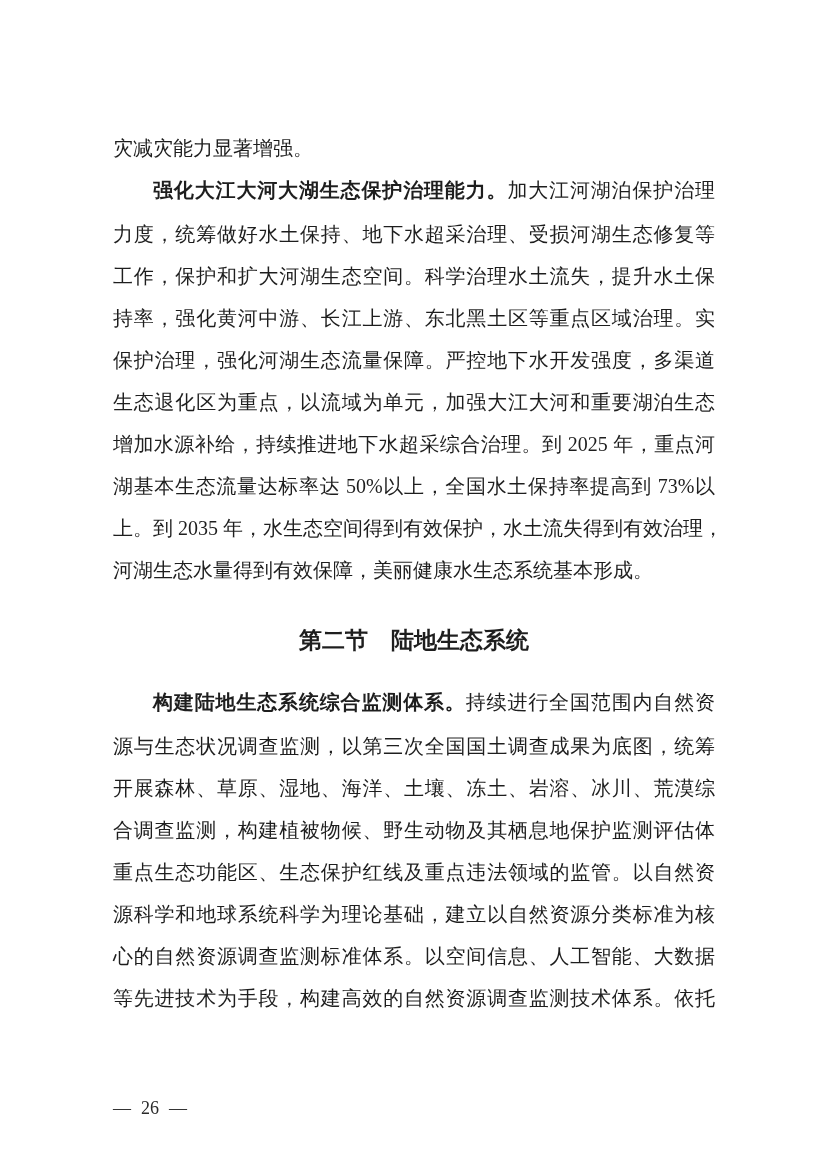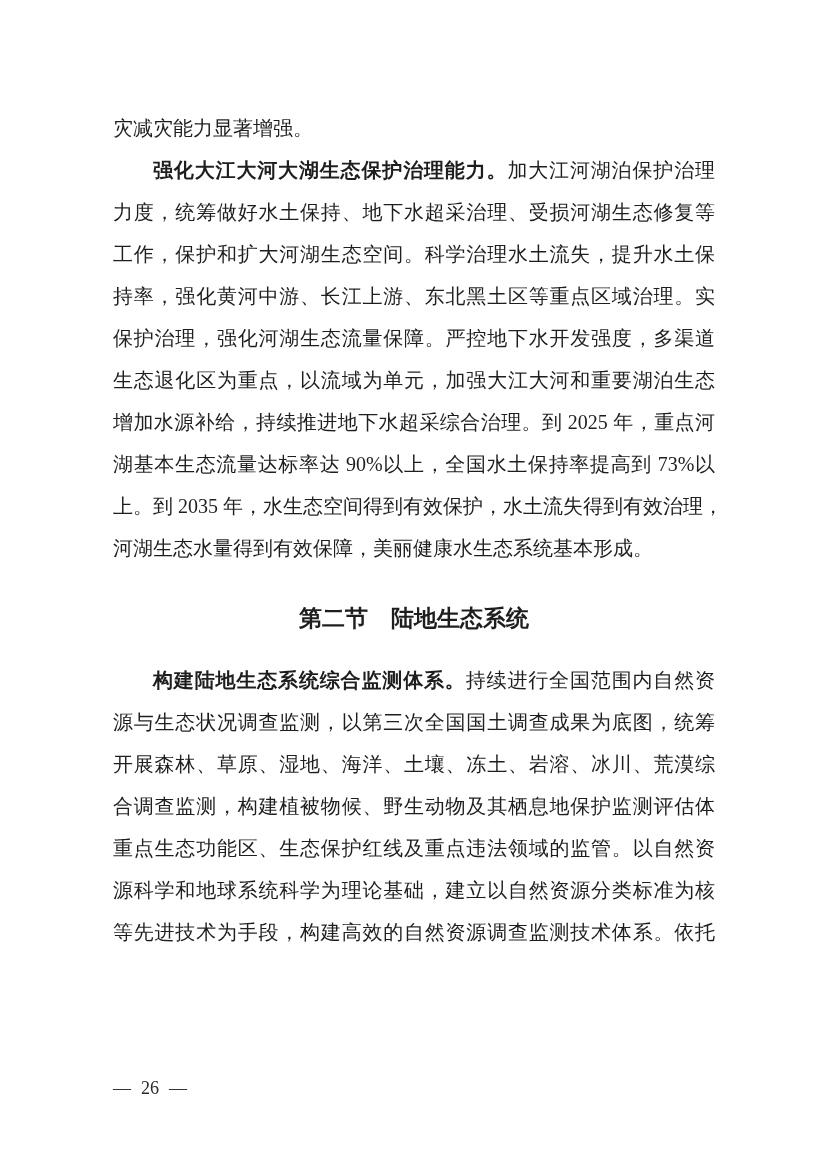--- a/index.html
+++ b/index.html
@@ -8,37 +8,38 @@
     background: #ffffff;
     color: #1e1e1e;
     font-family: "Liberation Serif", "DejaVu Serif", serif;
     overflow: hidden;
   }
   .page {
     box-sizing: border-box;
     width: 826px; height: 882px;
     padding: 107px 111px 0 113px;
     position: relative;
+    margin-top: 20px;
   }
   .doc-body {
     width: 602px;
     font-size: 20px;
     line-height: 42px;
   }
   .para { margin: 0; }
   .line {
     text-align: justify;
     text-align-last: justify;
     white-space: nowrap;
   }
   .line.last { text-align-last: left; }
   .line.lead { text-indent: 40px; }
   .lead-bold {
     font-weight: 700;
-    font-family: Liberation Serif, serif;
+    font-family: Liberation Mono, monospace;
   }
   .heading {
     text-align: center;
     font-weight: 700;
     font-size: 23px;
     line-height: 42px;
     margin: 28px 0 20px 0;
     font-family: "Liberation Sans", "DejaVu Sans", sans-serif;
   }
   .heading-number { margin-right: 23px; text-align: center; }
@@ -63,32 +64,33 @@
         <div class="line last">灾减灾能力显著增强。</div>
       </div>
       <div class="para">
         <div class="line lead"><span class="lead-bold">强化大江大河大湖生态保护治理能力。</span><span class="lead-rest">加大江河湖泊保护治理</span></div>
         <div class="line">力度，统筹做好水土保持、地下水超采治理、受损河湖生态修复等</div>
         <div class="line">工作，保护和扩大河湖生态空间。科学治理水土流失，提升水土保</div>
         <div class="line">持率，强化黄河中游、长江上游、东北黑土区等重点区域治理。实</div>
         <div class="line">保护治理，强化河湖生态流量保障。严控地下水开发强度，多渠道</div>
         <div class="line">生态退化区为重点，以流域为单元，加强大江大河和重要湖泊生态</div>
         <div class="line">增加水源补给，持续推进地下水超采综合治理。到 2025 年，重点河</div>
-        <div class="line">湖基本生态流量达标率达 90%以上，全国水土保持率提高到 73%以</div>
+        <div class="line">湖基本生态流量达标率达 50%以上，全国水土保持率提高到 73%以</div>
         <div class="line">上。到 2035 年，水生态空间得到有效保护，水土流失得到有效治理，</div>
         <div class="line last">河湖生态水量得到有效保障，美丽健康水生态系统基本形成。</div>
       </div>
       <div class="heading"><span class="heading-number">第二节</span><span class="heading-title">陆地生态系统</span></div>
       <div class="para">
         <div class="line lead"><span class="lead-bold">构建陆地生态系统综合监测体系。</span><span class="lead-rest">持续进行全国范围内自然资</span></div>
         <div class="line">源与生态状况调查监测，以第三次全国国土调查成果为底图，统筹</div>
         <div class="line">开展森林、草原、湿地、海洋、土壤、冻土、岩溶、冰川、荒漠综</div>
         <div class="line">合调查监测，构建植被物候、野生动物及其栖息地保护监测评估体</div>
         <div class="line">重点生态功能区、生态保护红线及重点违法领域的监管。以自然资</div>
         <div class="line">源科学和地球系统科学为理论基础，建立以自然资源分类标准为核</div>
+        <div class="line">心的自然资源调查监测标准体系。以空间信息、人工智能、大数据</div>
         <div class="line">等先进技术为手段，构建高效的自然资源调查监测技术体系。依托</div>
       </div>
     </div>
   <div class="footer">
     <span>—</span>
     <span>26</span>
     <span>—</span>
   </div>
 </div>
 

